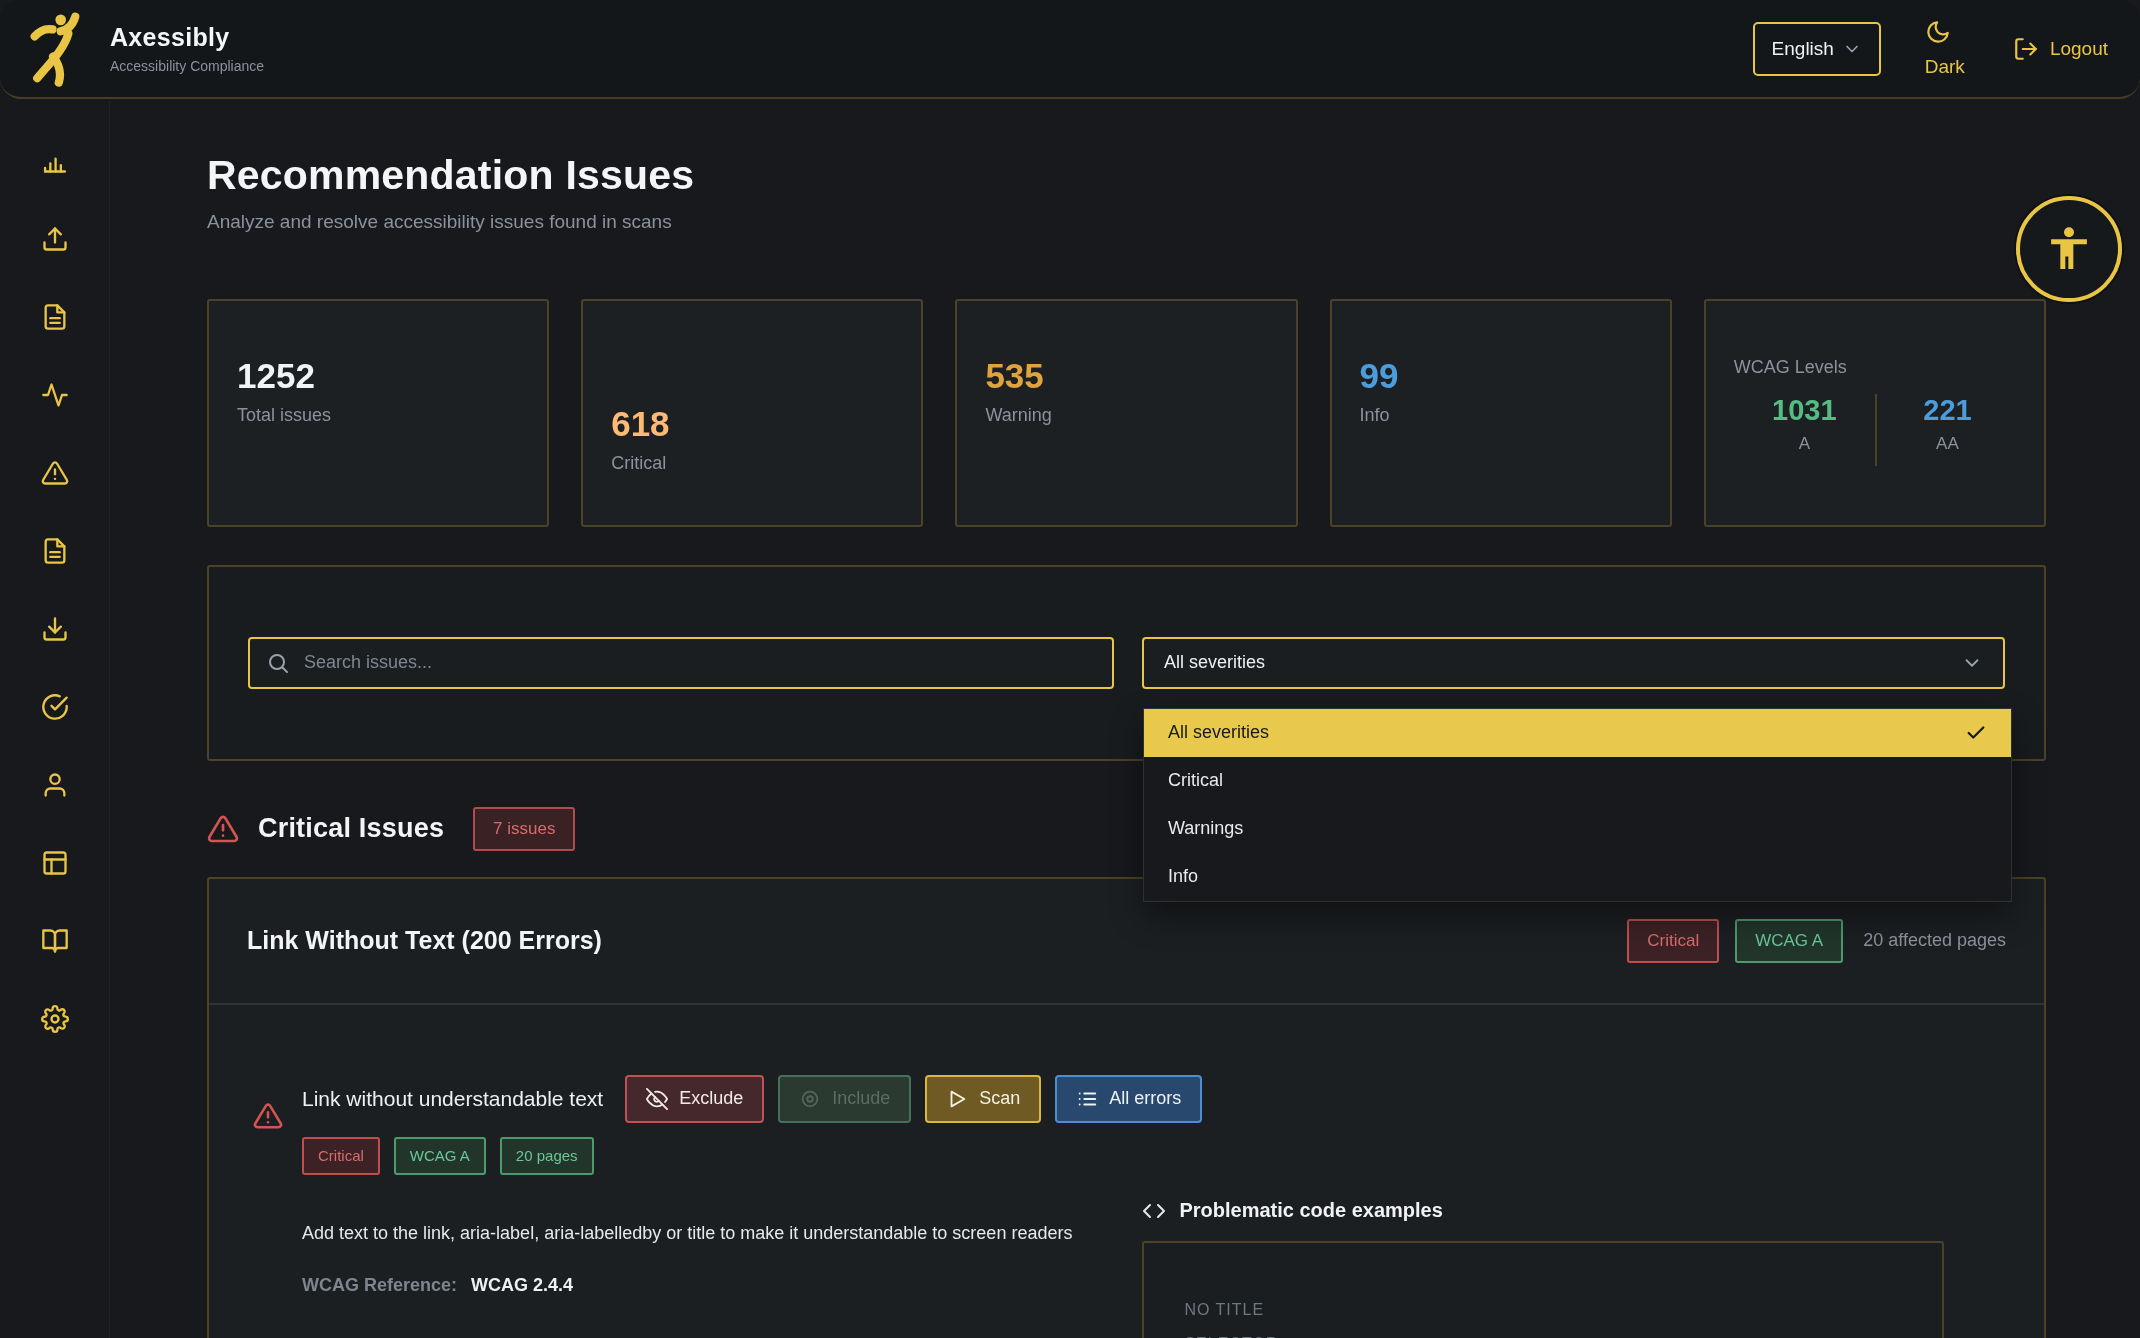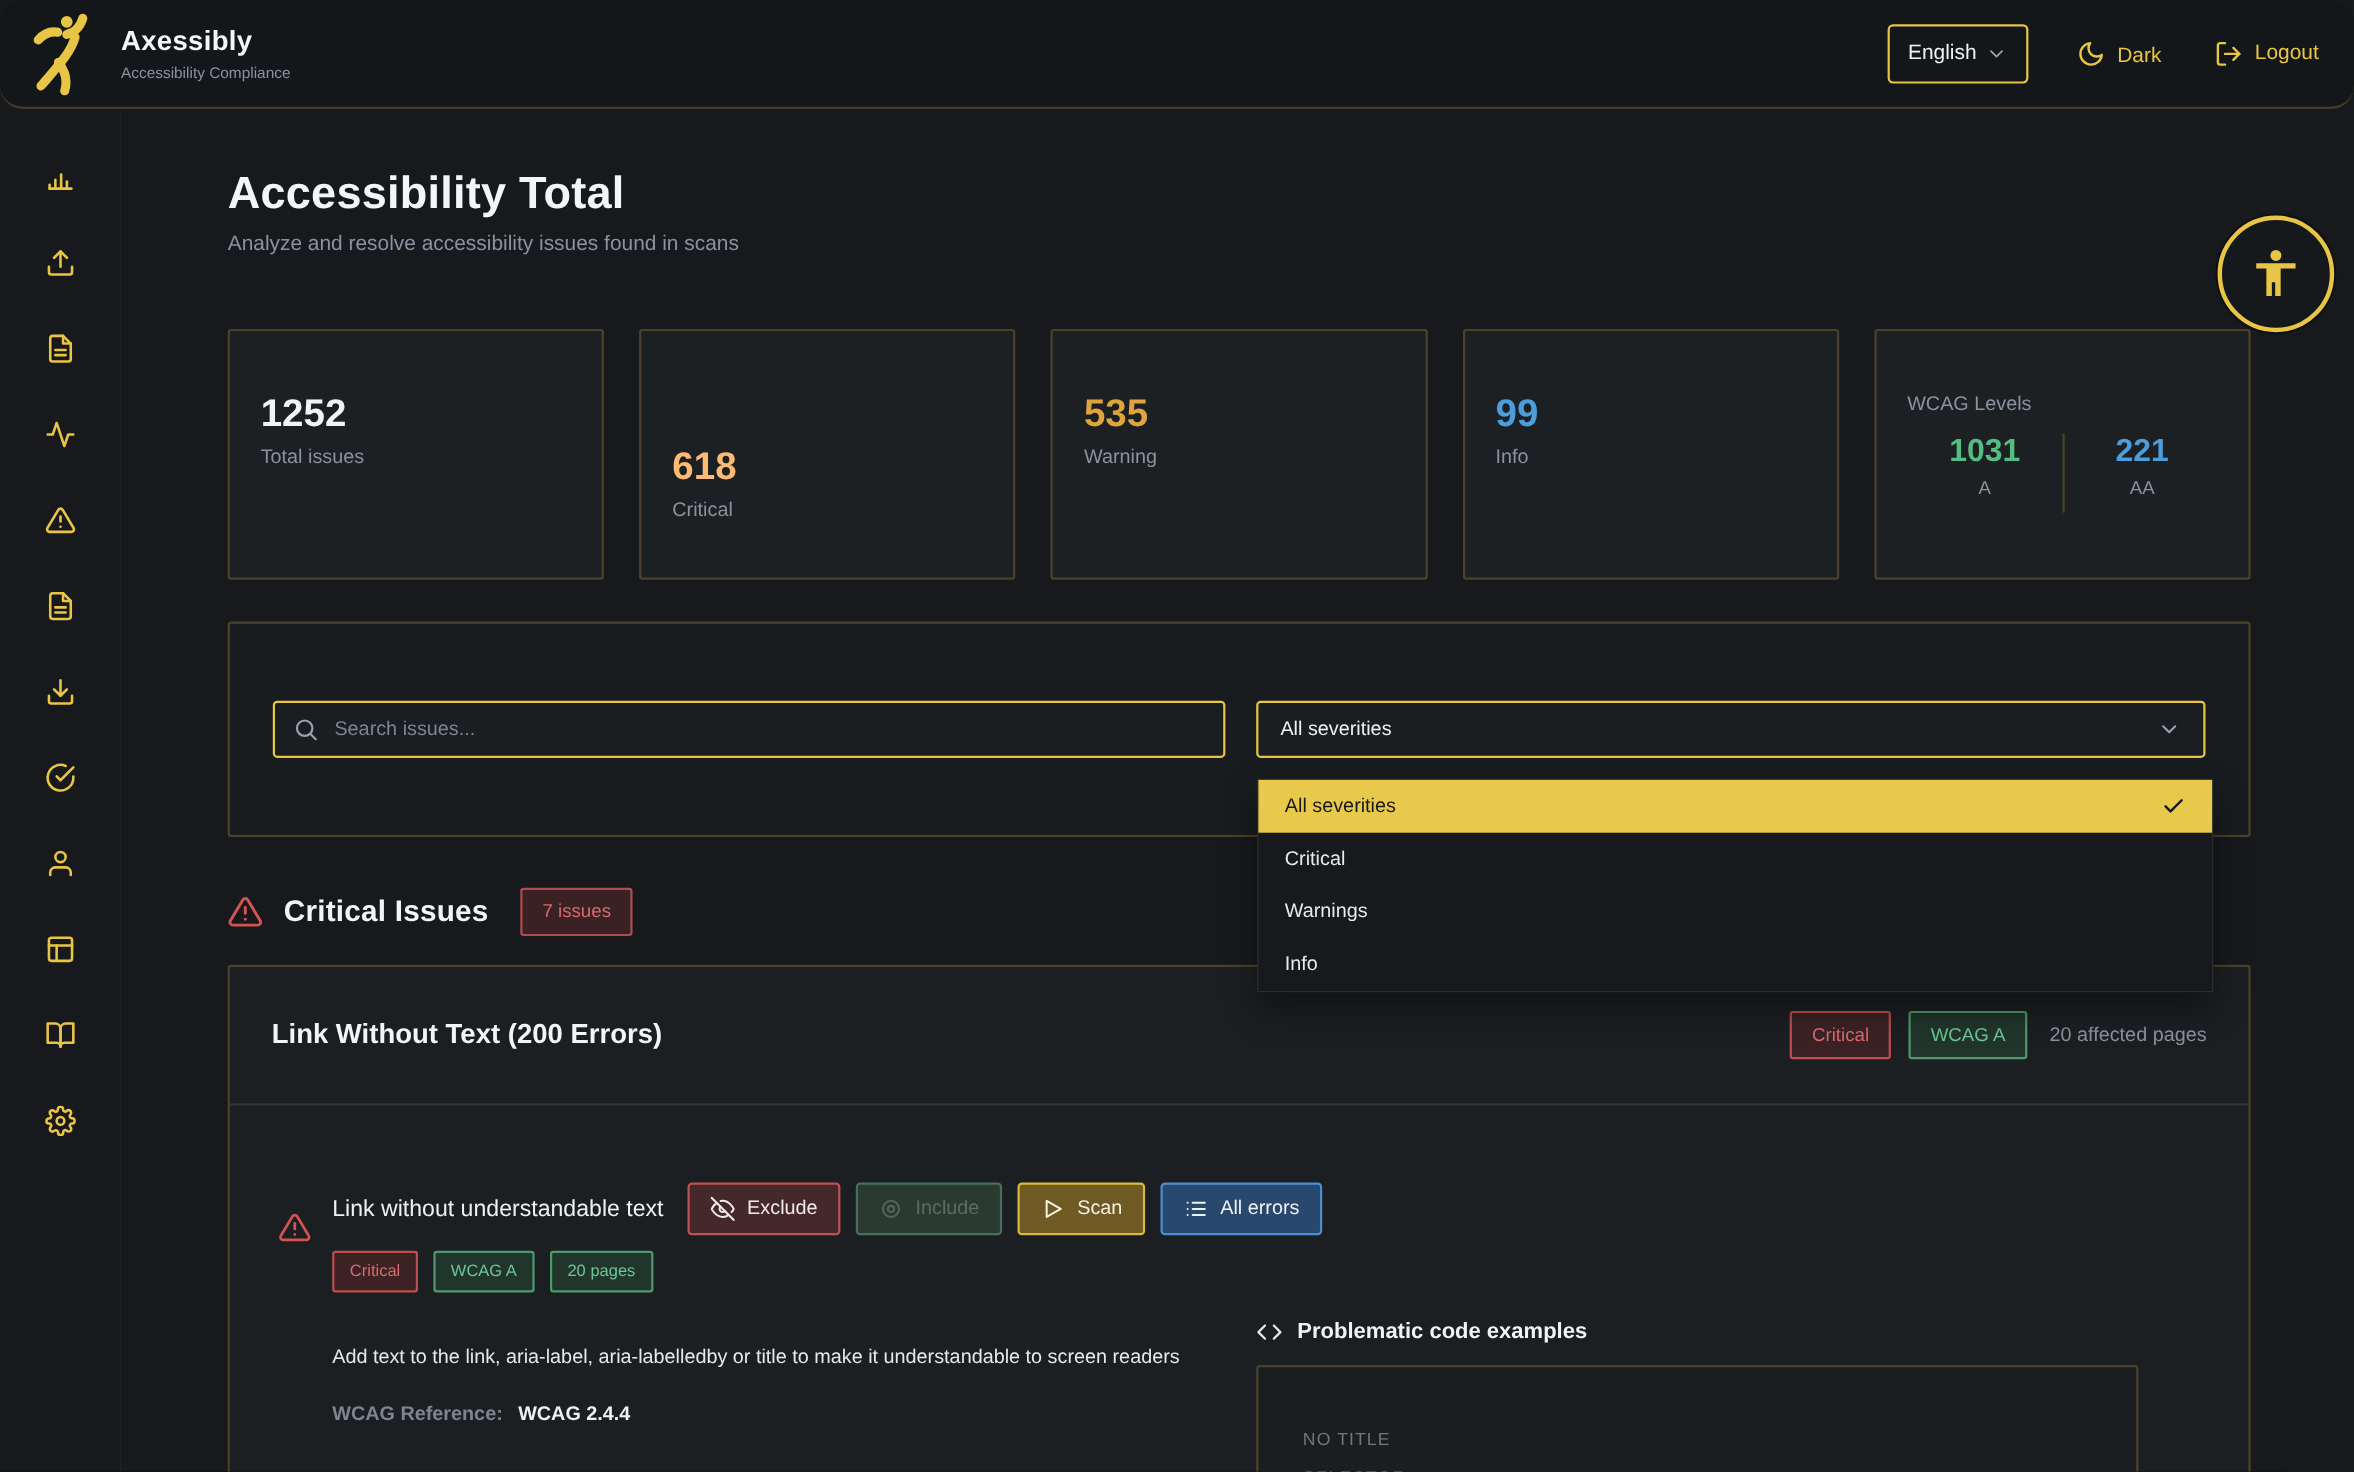--- a/index.html
+++ b/index.html
@@ -10,21 +10,21 @@
   
   .header { position:absolute; top:0; left:0; width:2140px; height:99px; background:#14171a;
             border-bottom:2px solid #453e24; display:flex; align-items:center; z-index:30;border-radius:21px; }
   .logo-wrap { width:110px; display:flex; justify-content:center; }
   .brand-text .brand { font-size:25px; font-weight:700; color:#f5f6f7; letter-spacing:.3px; }
   .brand-text .brand-sub { font-size:14px; color:#8a929d; margin-top:6px; }
   .header-right { margin-left:auto; display:flex; align-items:center; padding-right:32px; }
   .lang-select { width:128px; height:54px; border:2px solid #e9c546; border-radius:5px; display:flex;
                  align-items:center; justify-content:center; gap:8px; font-size:19px; color:#f0f1f3; cursor:pointer; }
   .lang-select svg { color:#9aa2ab; }
-  .theme-toggle { display:flex; align-items:flex-end; gap:11px; color:#e9c546; font-size:19px; margin-left:44px; cursor:pointer; }
+  .theme-toggle { display:flex; align-items:flex-start; gap:11px; color:#e9c546; font-size:19px; margin-left:44px; cursor:pointer;flex-direction:column; }
   .logout { display:flex; align-items:center; gap:11px; color:#e9c546; font-size:19px; margin-left:48px; cursor:pointer; }
 
   
   .sidebar { position:absolute; top:101px; left:0; width:110px; bottom:0; display:flex; flex-direction:column;
              align-items:center; padding-top:36px; gap:30px; border-right:1px solid #1f2225; }
   .side-item { width:48px; height:48px; display:flex; align-items:center; justify-content:center;
                color:#e9c546; cursor:pointer; border-radius:6px; }
 
   
   .main { position:absolute; top:101px; left:110px; right:0; bottom:0; }
@@ -276,21 +276,21 @@
         <svg width="28" height="28" viewBox="0 0 24 24" fill="none" stroke="#e9c546" stroke-width="2" stroke-linecap="round" stroke-linejoin="round">
             <circle cx="12" cy="12" r="3"></circle>
             <path d="M19.4 15a1.65 1.65 0 0 0 .33 1.82l.06.06a2 2 0 0 1 0 2.83 2 2 0 0 1-2.83 0l-.06-.06a1.65 1.65 0 0 0-1.82-.33 1.65 1.65 0 0 0-1 1.51V21a2 2 0 0 1-2 2 2 2 0 0 1-2-2v-.09A1.65 1.65 0 0 0 9 19.4a1.65 1.65 0 0 0-1.82.33l-.06.06a2 2 0 0 1-2.83 0 2 2 0 0 1 0-2.83l.06-.06a1.65 1.65 0 0 0 .33-1.82 1.65 1.65 0 0 0-1.51-1H3a2 2 0 0 1-2-2 2 2 0 0 1 2-2h.09A1.65 1.65 0 0 0 4.6 9a1.65 1.65 0 0 0-.33-1.82l-.06-.06a2 2 0 0 1 0-2.83 2 2 0 0 1 2.83 0l.06.06a1.65 1.65 0 0 0 1.82.33H9a1.65 1.65 0 0 0 1-1.51V3a2 2 0 0 1 2-2 2 2 0 0 1 2 2v.09a1.65 1.65 0 0 0 1 1.51 1.65 1.65 0 0 0 1.82-.33l.06-.06a2 2 0 0 1 2.83 0 2 2 0 0 1 0 2.83l-.06.06a1.65 1.65 0 0 0-.33 1.82V9a1.65 1.65 0 0 0 1.51 1H21a2 2 0 0 1 2 2 2 2 0 0 1-2 2h-.09a1.65 1.65 0 0 0-1.51 1z"></path>
           </svg>
       </span>
     </div>
   </div>
 
   <div class="main">
     <div class="content">
-      <h1 class="page-title">Accessibility Total</h1>
+      <h1 class="page-title">Recommendation Issues</h1>
       <div class="page-subtitle">Analyze and resolve accessibility issues found in scans</div>
 
       <div class="stats">
         <div class="stat-card">
           <div class="stat-value c-white">1252</div>
           <div class="stat-label">Total issues</div>
         </div>
         <div class="stat-card">
           <div class="stat-value c-red">618</div>
           <div class="stat-label">Critical</div>

